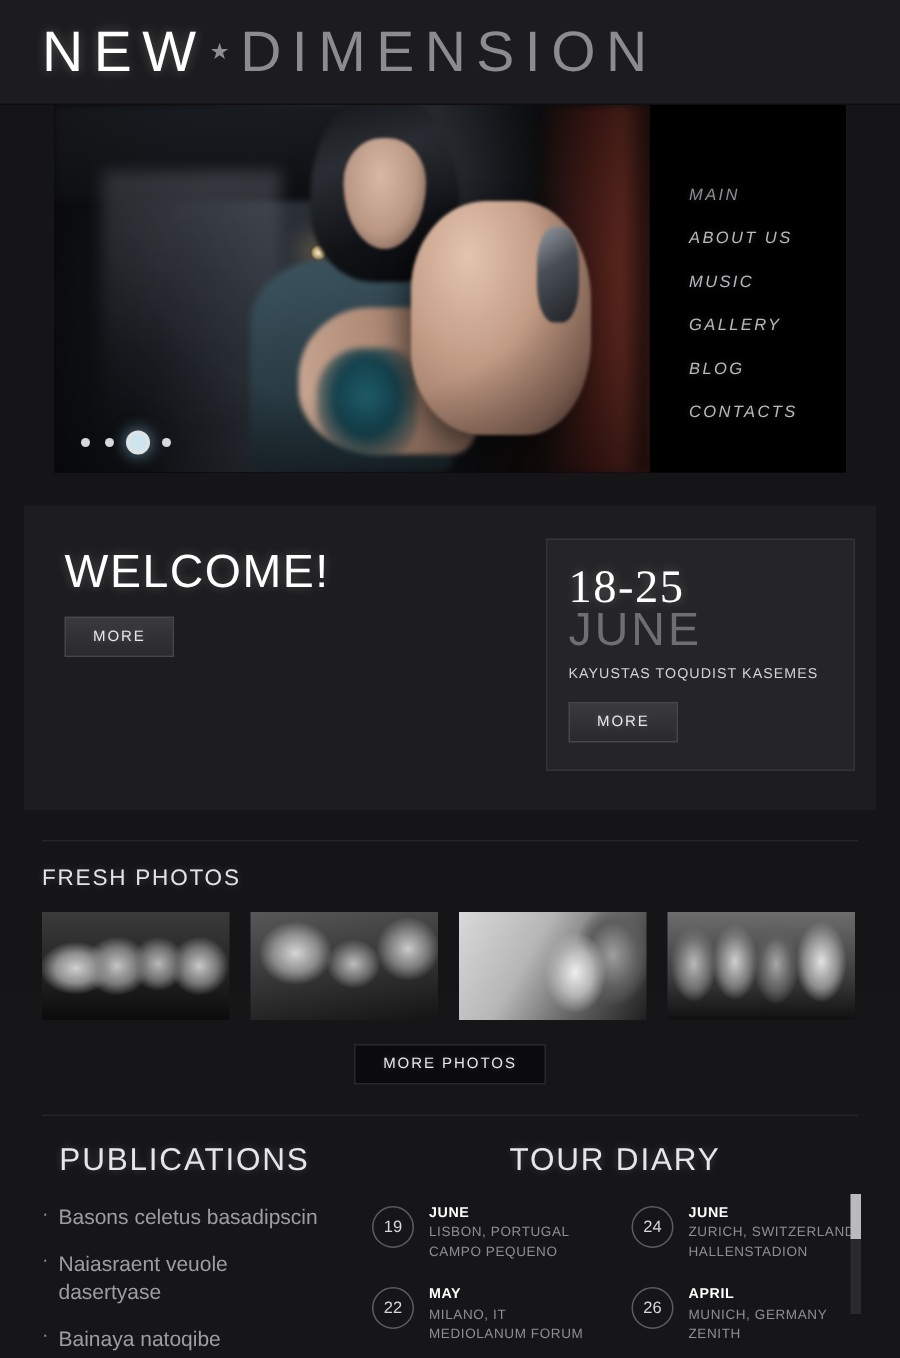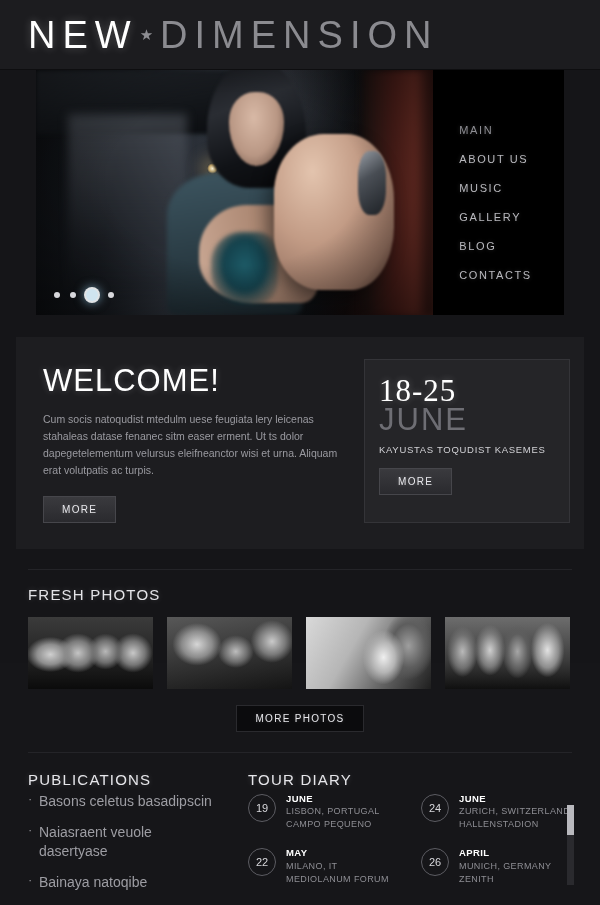--- a/index.html
+++ b/index.html
@@ -53,20 +53,21 @@
   }
 
   
   .hero-wrap {
     margin: 0 36px;
     height: 245px;
     position: relative;
     display: flex;
     overflow: hidden;
     background: #000;
+    font-style: italic;
   }
   .hero-photo {
     width: 410px;
     height: 245px;
     position: relative;
     overflow: hidden;
     background: #0a0c0f;
   }
   
   .scene-bg {
@@ -334,25 +335,26 @@
   .columns {
     display: flex;
     margin: 18px 28px 0 28px;
     gap: 30px;
   }
   .col-pub { width: 190px; }
   .col-tour { flex: 1; position: relative; }
 
   .col-title {
     color: #e6e6ea;
-    font-size: 15px;
+    font-size: 21px;
     letter-spacing: 1.2px;
     font-weight: 400;
-    margin-bottom: 4px;
+    margin-bottom: 16px;
     text-shadow: 0 0 6px rgba(255,255,255,.2);
+    text-align: center;
   }
   .pub-item {
     color: #9d9da3;
     font-size: 14px;
     line-height: 1.35;
     margin-bottom: 12px;
     padding-left: 11px;
     position: relative;
     cursor: pointer;
   }
@@ -458,21 +460,20 @@
       <span class="nav-item">MUSIC</span>
       <span class="nav-item">GALLERY</span>
       <span class="nav-item">BLOG</span>
       <span class="nav-item">CONTACTS</span>
     </div>
   </div>
 
   <div class="welcome-section">
     <div class="welcome-left">
       <div class="welcome-title">WELCOME!</div>
-      <div class="welcome-text">Cum socis natoqudist mtedulm uese feugiata lery leicenas stahaleas datase fenanec sitm easer erment. Ut ts dolor dapegetelementum velursus eleifneanctor wisi et urna. Aliquam erat volutpatis ac turpis.</div>
       <span class="btn">MORE</span>
     </div>
 
     <div class="event-box">
       <div class="event-dates">18-25</div>
       <div class="event-month">JUNE</div>
       <div class="event-place">KAYUSTAS TOQUDIST KASEMES</div>
       <span class="btn">MORE</span>
     </div>
   </div>

